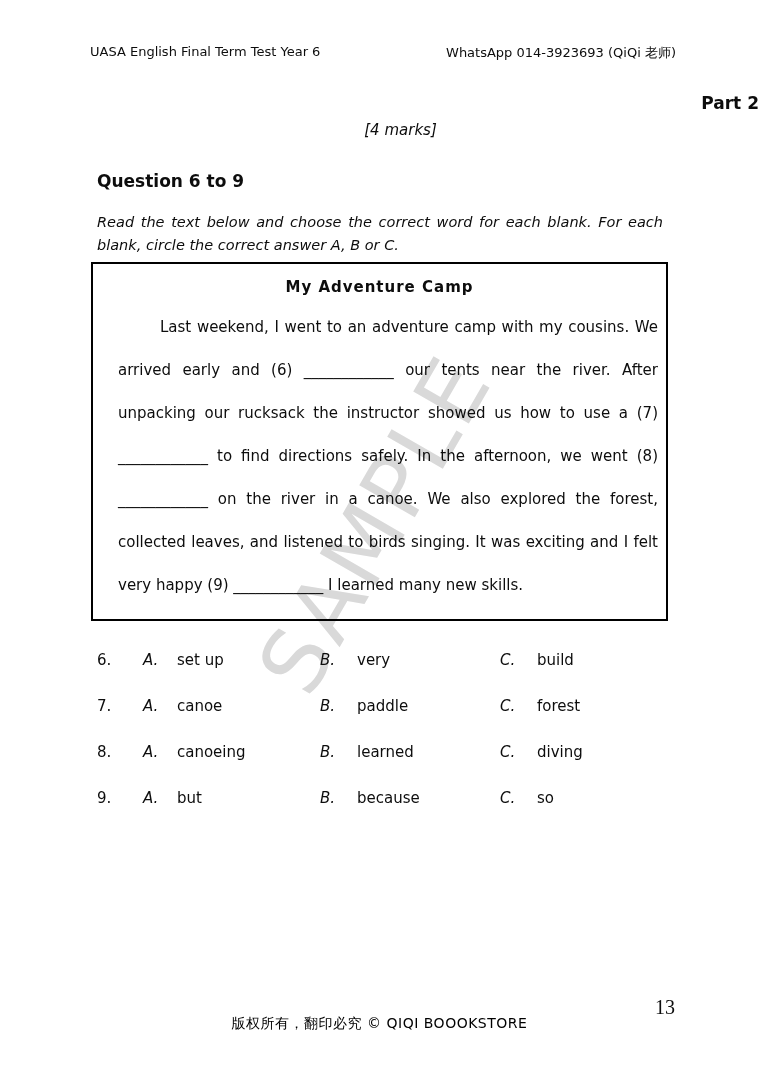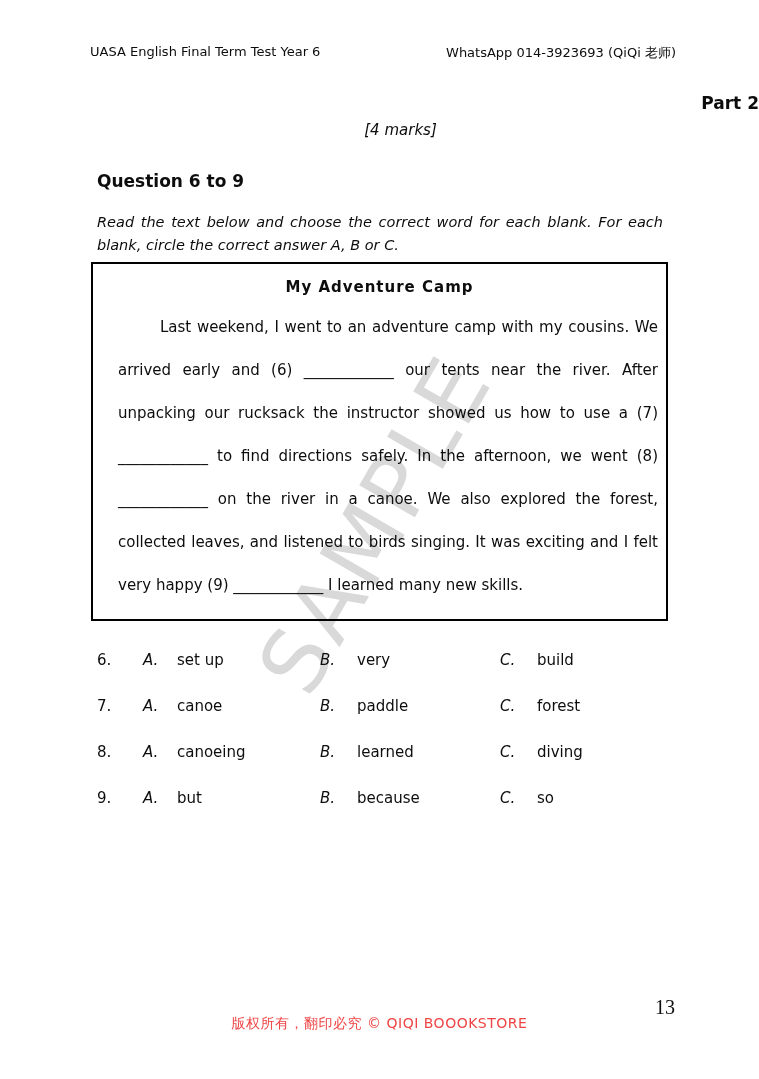--- a/index.html
+++ b/index.html
@@ -130,21 +130,21 @@
     font-size: 20px;
   }
 
   .page-footer {
     position: absolute;
     top: 1015px;
     left: 0;
     width: 759px;
     text-align: center;
     font-size: 14px;
-    color: #ef4444;
+    color: #000000;
     letter-spacing: 0.5px;
   }
 </style>
 </head>
 <body>
 
 <div class="page">
 
   <div class="watermark">SAMPLE</div>
 

